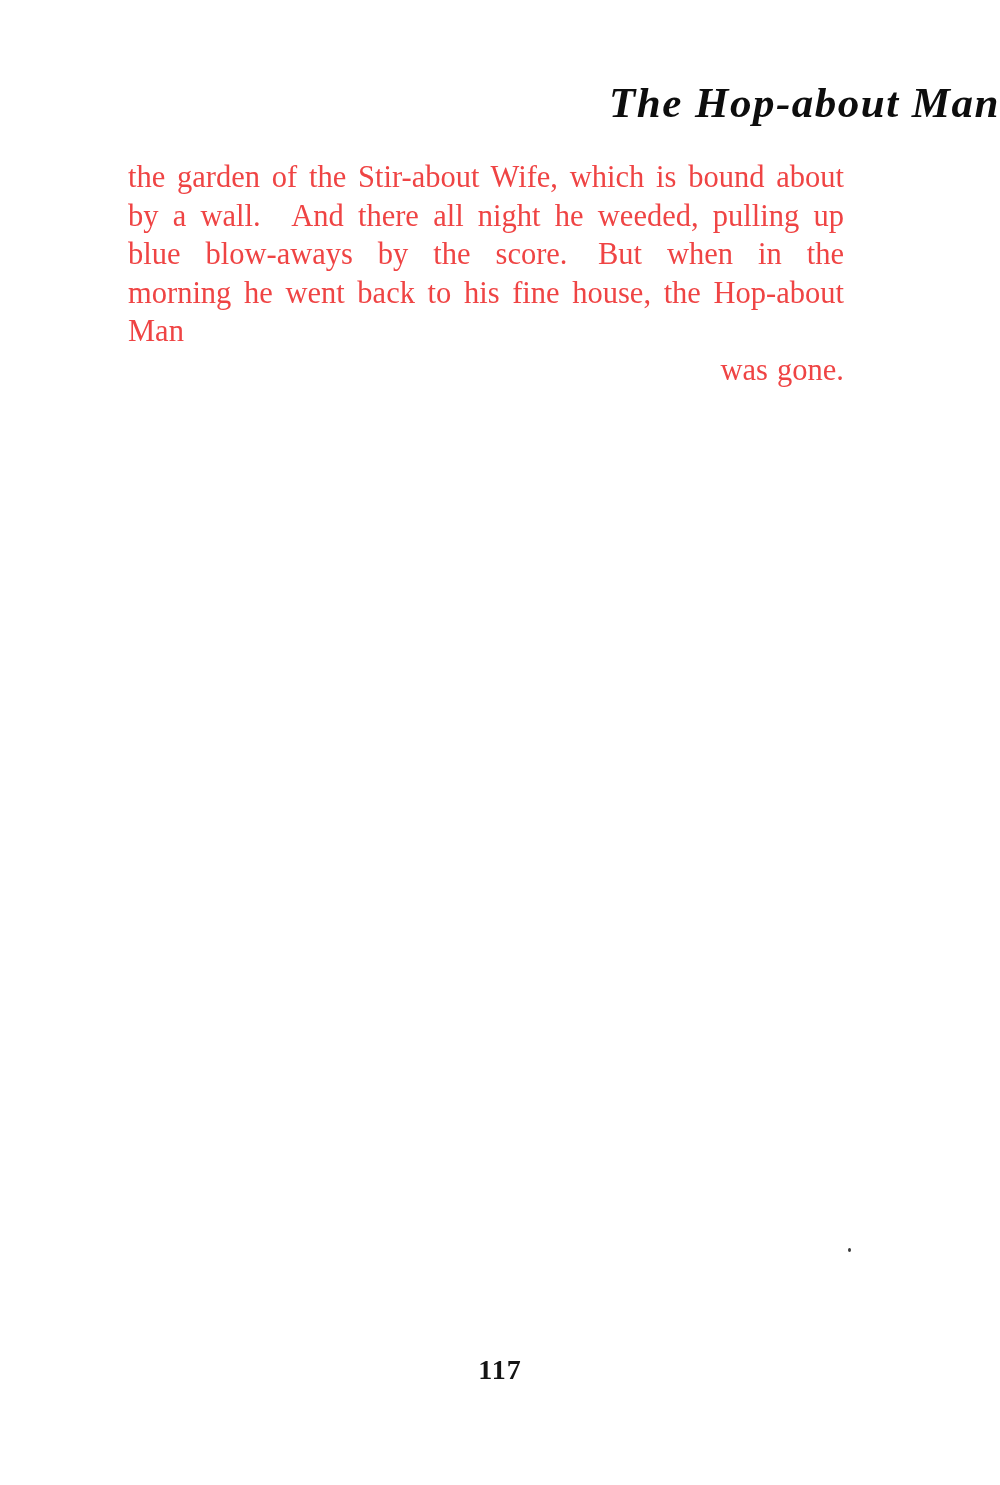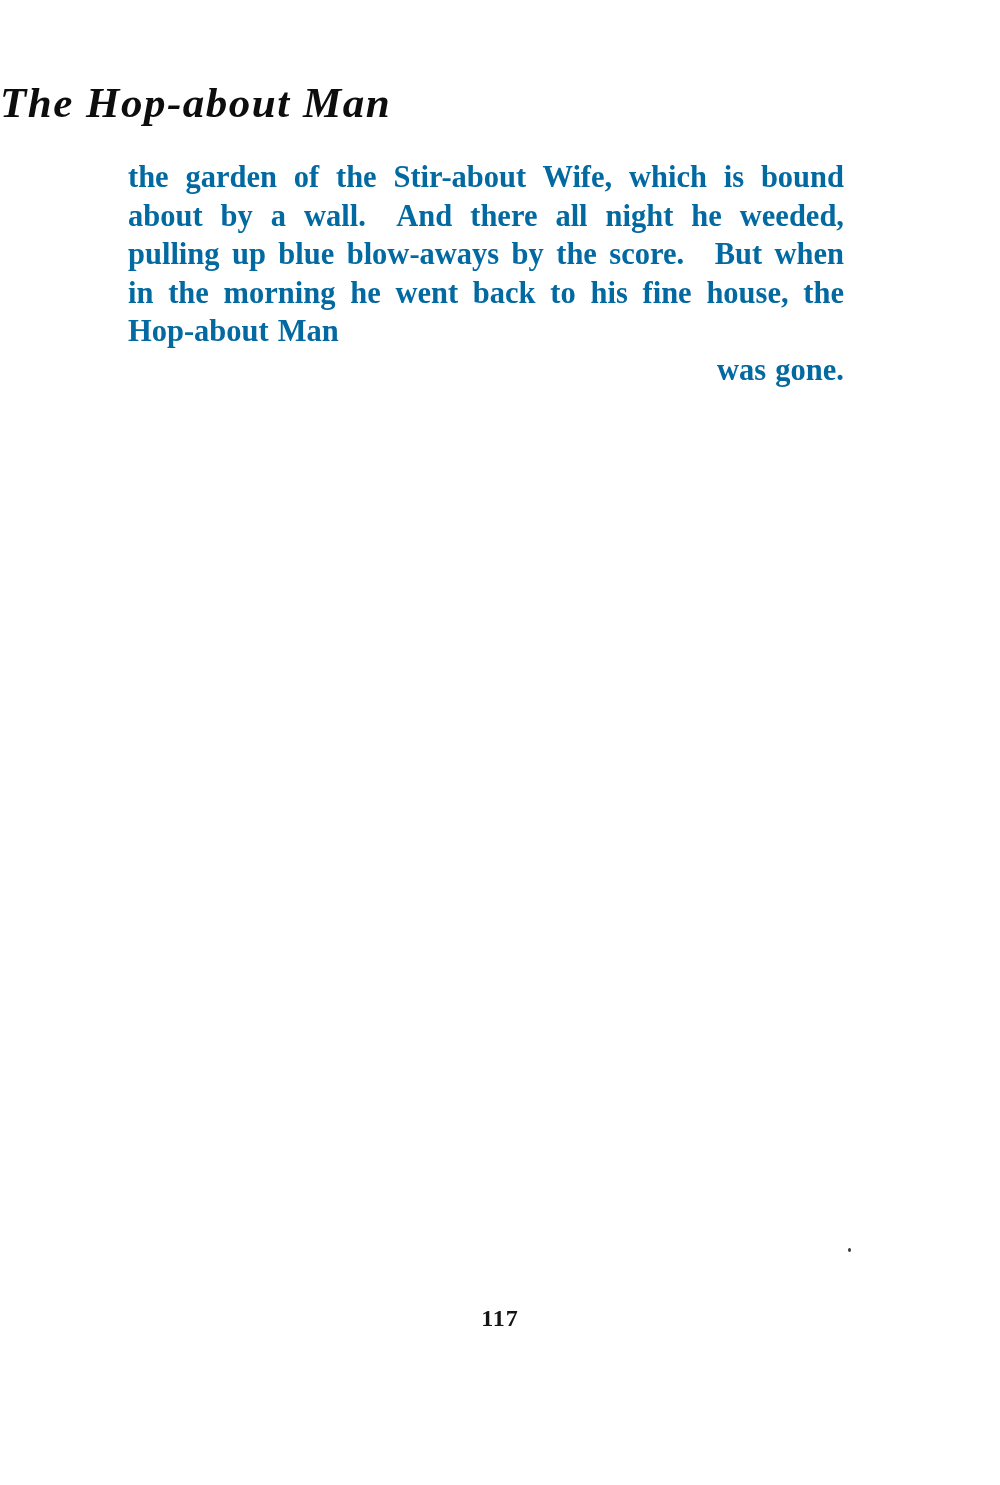--- a/index.html
+++ b/index.html
@@ -12,56 +12,55 @@
     width: 1000px;
     height: 1485px;
     background: #ffffff;
     overflow: hidden;
   }
   .page-title {
     position: absolute;
     top: 78px;
     left: 0;
     width: 1000px;
-    text-align: left;
+    text-align: right;
     font-family: "Liberation Serif", "DejaVu Serif", serif;
     font-style: italic;
     font-weight: bold;
     font-size: 43px;
     letter-spacing: 1.5px;
     color: #0d0d0d;
   }
   .body-text {
     position: absolute;
     top: 158px;
     left: 128px;
     width: 716px;
     font-family: "Liberation Serif", "DejaVu Serif", serif;
     font-size: 30.5px;
     line-height: 38.5px;
-    color: #0369a1;
+    color: #ef4444;
     text-align: justify;
     text-justify: inter-word;
     word-spacing: 1.5px;
-    font-weight: bold;
   }
   .body-text p {
     margin: 0;
   }
   .body-text p:last-child {
     text-align: right;
   }
   .page-number {
     position: absolute;
-    top: 1305px;
+    top: 1354px;
     left: 0;
     width: 1000px;
     text-align: center;
     font-family: "Liberation Serif", "DejaVu Serif", serif;
-    font-size: 24px;
+    font-size: 28px;
     font-weight: bold;
     letter-spacing: 1px;
     color: #141414;
   }
   .speck {
     position: absolute;
     top: 1248px;
     left: 848px;
     width: 3px;
     height: 4px;

